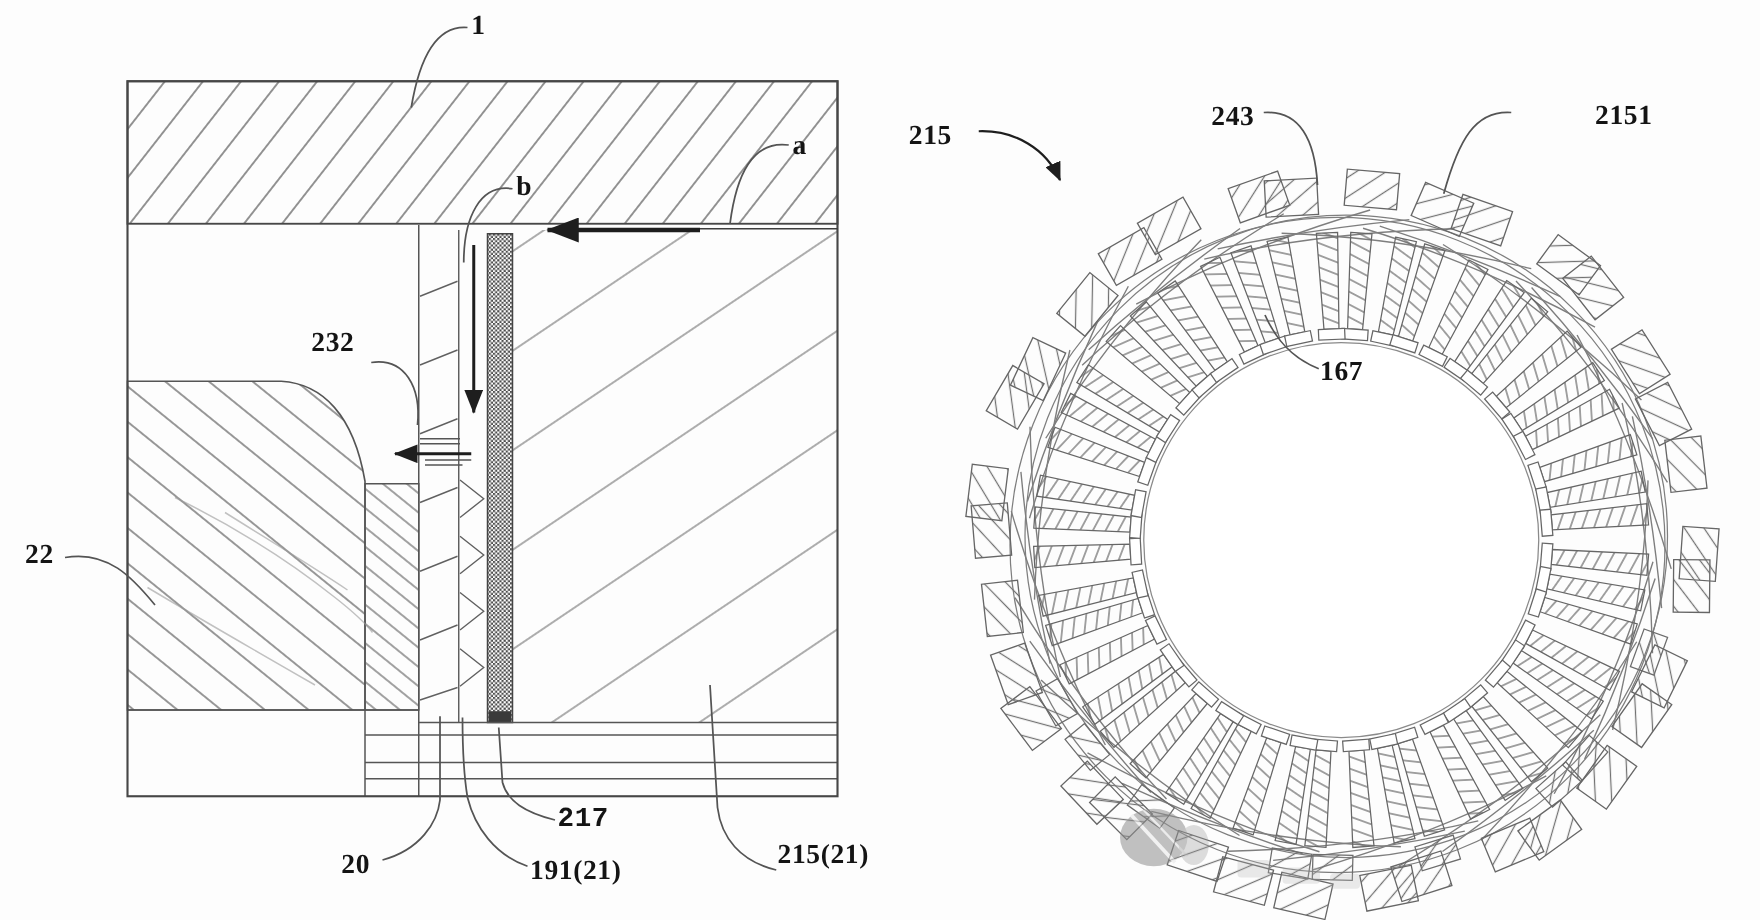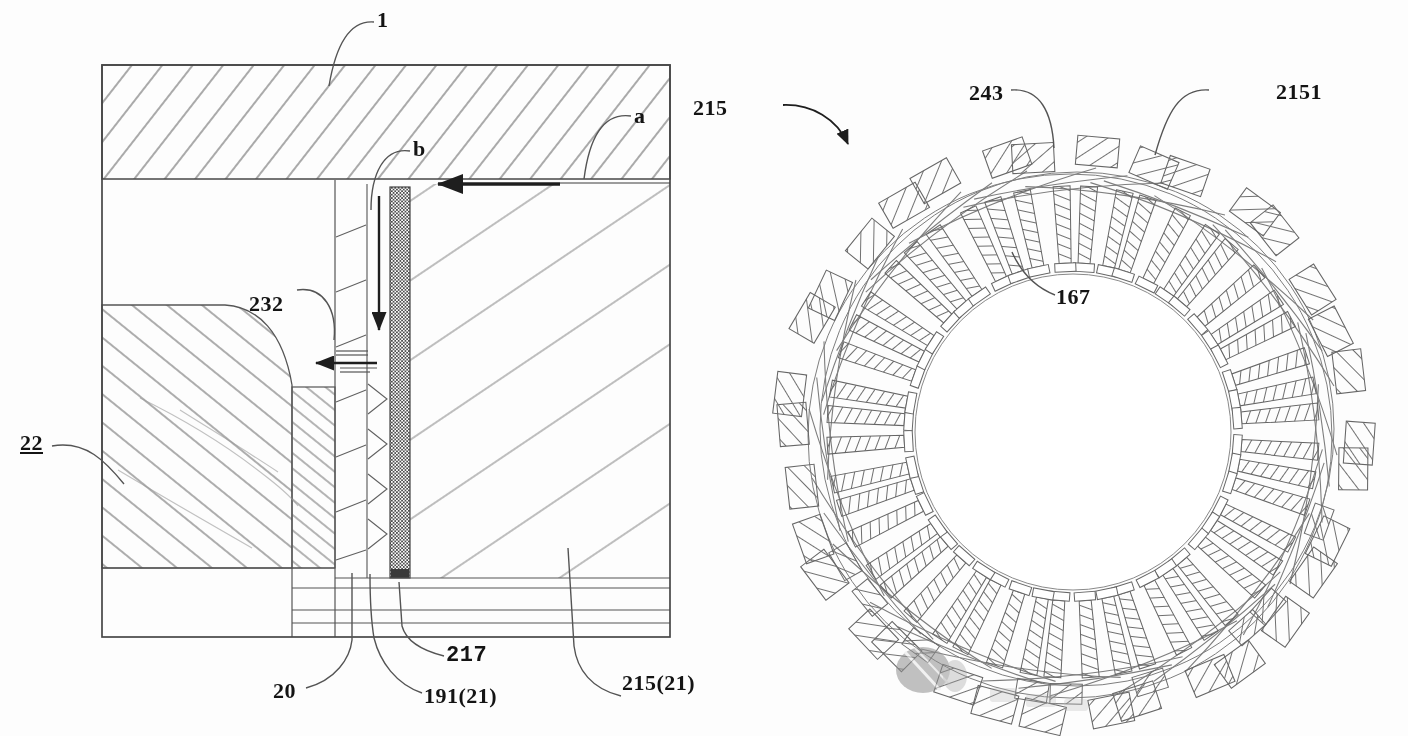--- a/index.html
+++ b/index.html
@@ -577,24 +577,24 @@
     <path d="M783,105 C812,104 837,119 848,144" marker-end="url(#arrowSmall)" stroke="#1e1e1e" stroke-width="1.8"></path>
     <path d="M1011,90 C1040,88 1052,112 1054,148"></path>
     <path d="M1209,90 C1180,88 1167,112 1155,155"></path>
     <path d="M1055,295 C1032,286 1020,270 1012,252"></path>
   </g>
 </svg>
 
 <div class="lbl" style="left:377px;top:9px;">1</div>
 <div class="lbl" style="left:634px;top:105px;">a</div>
 <div class="lbl" style="left:413px;top:138px;">b</div>
-<div class="lbl" style="left:249px;top:293px;">232</div>
-<div class="lbl" style="left:20px;top:432px;text-decoration:underline;">22</div>
+<div class="lbl" style="left:249px;top:263px;">232</div>
+<div class="lbl" style="left:20px;top:432px;">22</div>
 <div class="lbl" style="left:273px;top:680px;">20</div>
 <div class="lbl" style="left:446px;top:645px;font-family:Liberation Mono, monospace;">217</div>
 <div class="lbl" style="left:424px;top:685px;">191(21)</div>
 <div class="lbl" style="left:622px;top:672px;">215(21)</div>
-<div class="lbl" style="left:693px;top:97px;">215</div>
+<div class="lbl" style="left:727px;top:97px;">215</div>
 <div class="lbl" style="left:969px;top:82px;">243</div>
 <div class="lbl" style="left:1276px;top:81px;">2151</div>
 <div class="lbl" style="left:1056px;top:286px;">167</div>
 
 </div>
 
 </body></html>

